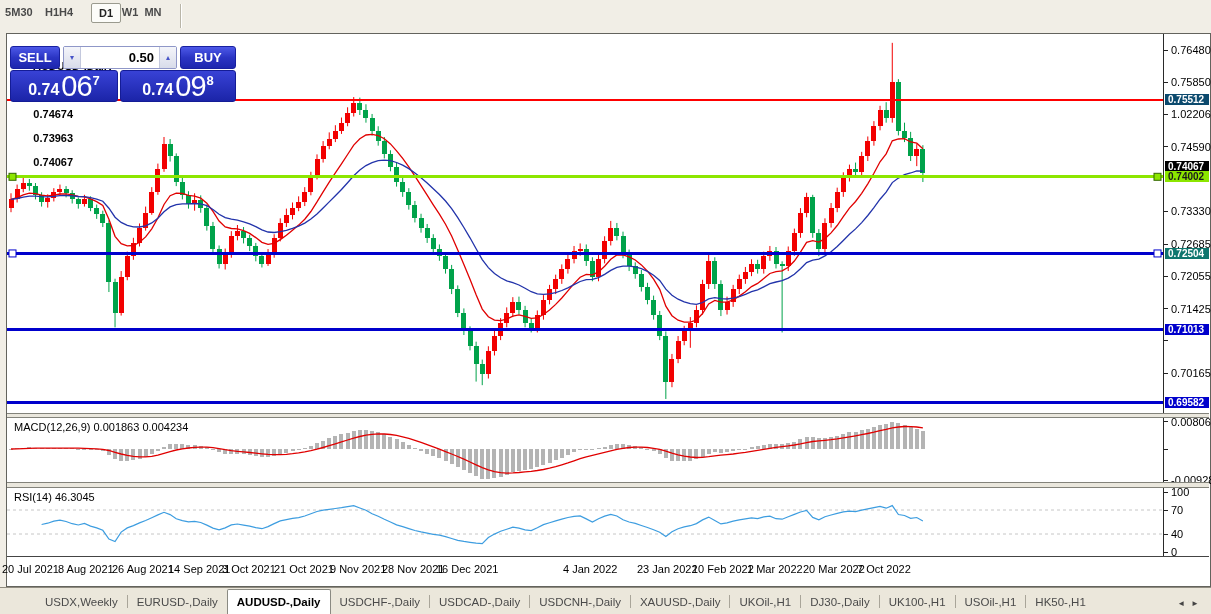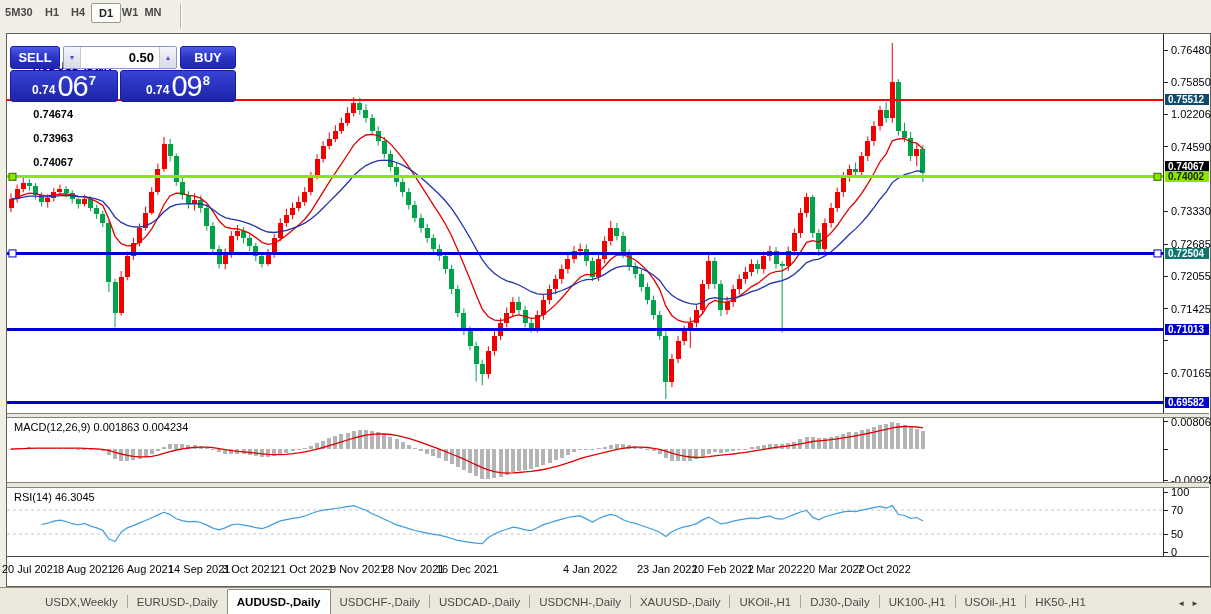--- a/index.html
+++ b/index.html
@@ -26,21 +26,21 @@
   #vol-group{position:absolute;left:53px;top:0;width:114px;height:23px;border:1px solid #8f97c8;border-radius:2px;
              box-sizing:border-box;background:#fff;display:flex;}
   .spin{width:16px;height:100%;background:linear-gradient(180deg,#f4f5fa,#d8dcea);color:#4653c8;font-size:8px;
         text-align:center;line-height:21px;cursor:pointer;flex:0 0 auto;}
   #spin-dn{border-right:1px solid #c3c8dd;} #spin-up{border-left:1px solid #c3c8dd;}
   #vol-input{flex:1;border:0;outline:0;font-size:13px;font-weight:700;text-align:right;padding:0 5px 0 0;min-width:0;
              font-family:"Liberation Sans",sans-serif;}
   .tp-price{position:absolute;top:24px;height:32px;border:1px solid #141c96;border-radius:3px;box-sizing:border-box;
             background:linear-gradient(180deg,#3842d6,#1b24a8);color:#fff;display:flex;align-items:center;justify-content:center;}
   #sell-price{left:0;width:108px;} #buy-price{left:110px;width:116px;}
-  .tp-small{font-size:12px;font-weight:700;margin-right:2px;margin-top:8px;}
+  .tp-small{font-size:16px;font-weight:700;margin-right:2px;margin-top:8px;}
   .tp-big{font-size:29px;font-weight:400;line-height:28px;letter-spacing:-1px;}
   .tp-sup{font-size:13px;font-weight:700;margin-left:1px;margin-top:-12px;}
   
   #price-axis{position:absolute;left:1156px;top:0;width:46px;height:523px;background:#fff;border-left:1px solid #2a2a2a;}
   .tick-label{position:absolute;left:7px;font-size:11px;color:#000;white-space:nowrap;}
   .tick-dash{position:absolute;left:0;width:4px;height:1px;background:#222;}
   .price-tag{position:absolute;left:1px;width:44px;height:11px;line-height:11px;font-size:10px;font-weight:700;
              padding-left:3px;box-sizing:border-box;white-space:nowrap;}
   
   .panel-sep{position:absolute;left:0;width:1202px;background:#eae7dd;border-top:1px solid #83837b;border-bottom:1px solid #83837b;box-sizing:border-box;}
@@ -61,21 +61,21 @@
   .tab-div{width:1px;height:13px;background:#a9a599;margin-bottom:6px;flex:0 0 auto;}
   #tab-arrows{position:absolute;right:6px;bottom:6px;font-size:8px;color:#444;letter-spacing:6px;cursor:pointer;}
 </style>
 </head>
 <body>
 
 <div id="toolbar">
     <div class="tf-btn" style="left: -6px;">5</div>
     <div class="tf-btn" style="left: 8px;">M30</div>
     <div class="tf-btn" style="left: 38px;">H1</div>
-    <div class="tf-btn" style="left: 64px;">H4</div>
+    <div class="tf-btn" style="left: 52px;">H4</div>
     <div class="tf-btn active" style="left: 91px;">D1</div>
     <div class="tf-btn" style="left: 116px;">W1</div>
     <div class="tf-btn" style="left: 139px;">MN</div>
     <div class="tb-sep" style="left: 180px;"></div>
   </div>
 
 <div id="chart-window">
 
   <div id="plot">
     <div id="chart-title">
@@ -458,21 +458,21 @@
       <div class="tick-label" style="top: 381.996px;">0.008061</div>
       <div class="tick-dash" style="top: 414.5px;"></div>
       <div class="tick-label" style="top: 409px; margin-left: 40px;">0.00</div>
       <div class="tick-dash" style="top: 445.608px;"></div>
       <div class="tick-label" style="top: 440.108px;">-0.009286</div>
       <div class="tick-dash" style="top: 457.5px;"></div>
       <div class="tick-label" style="top: 452px;">100</div>
       <div class="tick-dash" style="top: 475.5px;"></div>
       <div class="tick-label" style="top: 470px;">70</div>
       <div class="tick-dash" style="top: 499.5px;"></div>
-      <div class="tick-label" style="top: 494px;">50</div>
+      <div class="tick-label" style="top: 494px;">40</div>
       <div class="tick-dash" style="top: 517.5px;"></div>
       <div class="tick-label" style="top: 512px;">0</div>
     </div>
 
   <div id="sep1" class="panel-sep"></div>
 
   <div id="macd-panel">
     <div class="panel-label">MACD(12,26,9) 0.001863 0.004234</div>
   <svg width="1156" height="64" id="macd-svg">
         <rect x="2" y="31" width="4" height="1" fill="#b4b4b4" shape-rendering="crispEdges"></rect>

